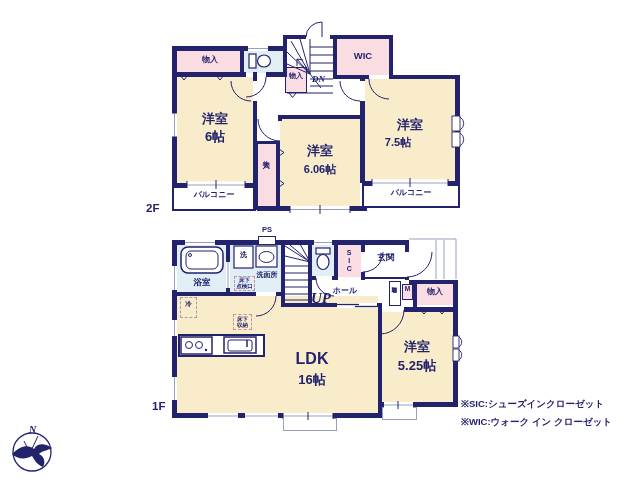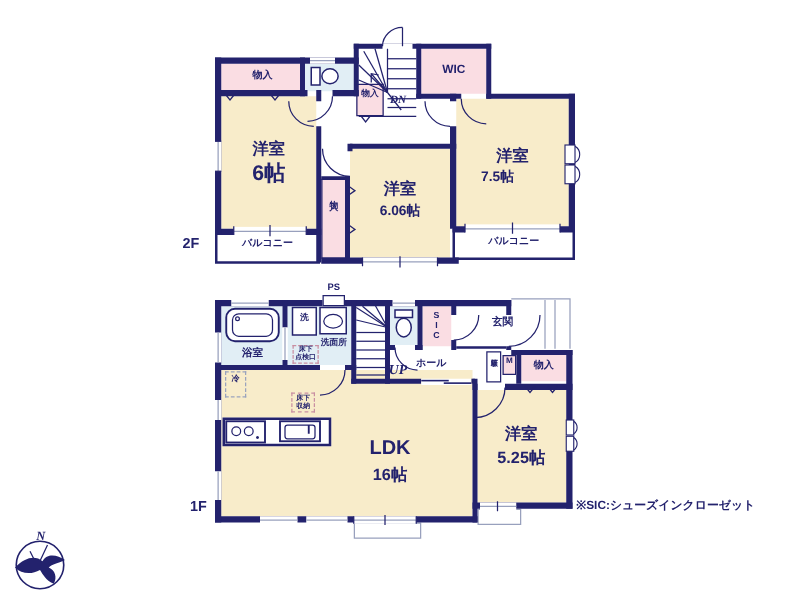--- a/index.html
+++ b/index.html
@@ -289,43 +289,44 @@
       <path d="M26,4 L18,21 M12,9 L18,21" stroke="#23226d" stroke-width="1" fill="none"></path>
       <path d="M0,22 C8,14 16,12 22,17 C26,10 34,12 40,16 C34,19 30,19 27,22 C32,24 34,30 31,35 C25,33 22,27 20,24 C13,28 5,27 0,22 Z" fill="#23226d" stroke="none"></path>
     </g>
   </svg>
 
   <div class="lbl c" style="left:210px;top:56px;font-size:8px">物入</div>
   <div class="lbl c" style="left:363px;top:51px;font-size:9.5px">WIC</div>
   <div class="lbl ital" style="left:312px;top:75px;font-size:9px">DN</div>
   <div class="lbl c" style="left:296px;top:72px;font-size:7px">物入</div>
   <div class="lbl c" style="left:215px;top:112px;font-size:13px">洋室</div>
-  <div class="lbl c" style="left:215px;top:130px;font-size:17px">6帖</div>
+  <div class="lbl c" style="left:215px;top:130px;font-size:13px">6帖</div>
   <div class="lbl c" style="left:320px;top:144px;font-size:13px">洋室</div>
   <div class="lbl c" style="left:320px;top:163px;font-size:11px">6.06帖</div>
   <div class="lbl c" style="left:410px;top:118px;font-size:13px">洋室</div>
   <div class="lbl c" style="left:398px;top:136px;font-size:11px">7.5帖</div>
   <div class="lbl vert" style="left:262px;top:155px;font-size:7px">物入</div>
   <div class="lbl c" style="left:214px;top:191px;font-size:8px">バルコニー</div>
   <div class="lbl c" style="left:411px;top:189px;font-size:8px">バルコニー</div>
-  <div class="lbl" style="left:146px;top:189px;font-size:11.5px">2F</div>
+  <div class="lbl" style="left:146px;top:202px;font-size:11.5px">2F</div>
 
   <div class="lbl c" style="left:267px;top:226px;font-size:7.5px">PS</div>
   <div class="lbl c" style="left:202px;top:278px;font-size:8.5px">浴室</div>
   <div class="lbl c" style="left:243.5px;top:251px;font-size:7px">洗</div>
   <div class="lbl c" style="left:267px;top:271px;font-size:7px">洗面所</div>
-  <div class="lbl ital" style="left:311px;top:290px;font-size:11px">UP</div>
+  <div class="lbl ital" style="left:311px;top:290px;font-size:15px">UP</div>
   <div class="lbl c" style="left:345px;top:287px;font-size:8px">ホール</div>
   <div class="lbl vert" style="left:345px;top:249px;font-size:7px;letter-spacing:1px">SIC</div>
-  <div class="lbl c" style="left:402px;top:253px;font-size:8.5px">玄関</div>
+  <div class="lbl c" style="left:386px;top:253px;font-size:8.5px">玄関</div>
   <div class="lbl vert" style="left:392px;top:283px;font-size:5.5px">下駄箱</div>
   <div class="lbl c" style="left:407.5px;top:285px;font-size:6.5px">M</div>
   <div class="lbl c" style="left:435px;top:288px;font-size:8px">物入</div>
   <div class="lbl c" style="left:312px;top:350px;font-size:16px">LDK</div>
   <div class="lbl c" style="left:312px;top:373px;font-size:13px">16帖</div>
   <div class="lbl c" style="left:417px;top:340px;font-size:13px">洋室</div>
   <div class="lbl c" style="left:417px;top:359px;font-size:13px">5.25帖</div>
   <div class="lbl" style="left:152px;top:400px;font-size:11.5px">1F</div>
 
   <div class="lbl ital" style="left:29px;top:424px;font-size:10px">N</div>
   <div class="note" style="left:461px;top:397px">※SIC:シューズインクローゼット</div>
+  <div class="note" style="left:461px;top:415px">※WIC:ウォーク イン クローゼット</div>
 
 </div>
 
 </body></html>

